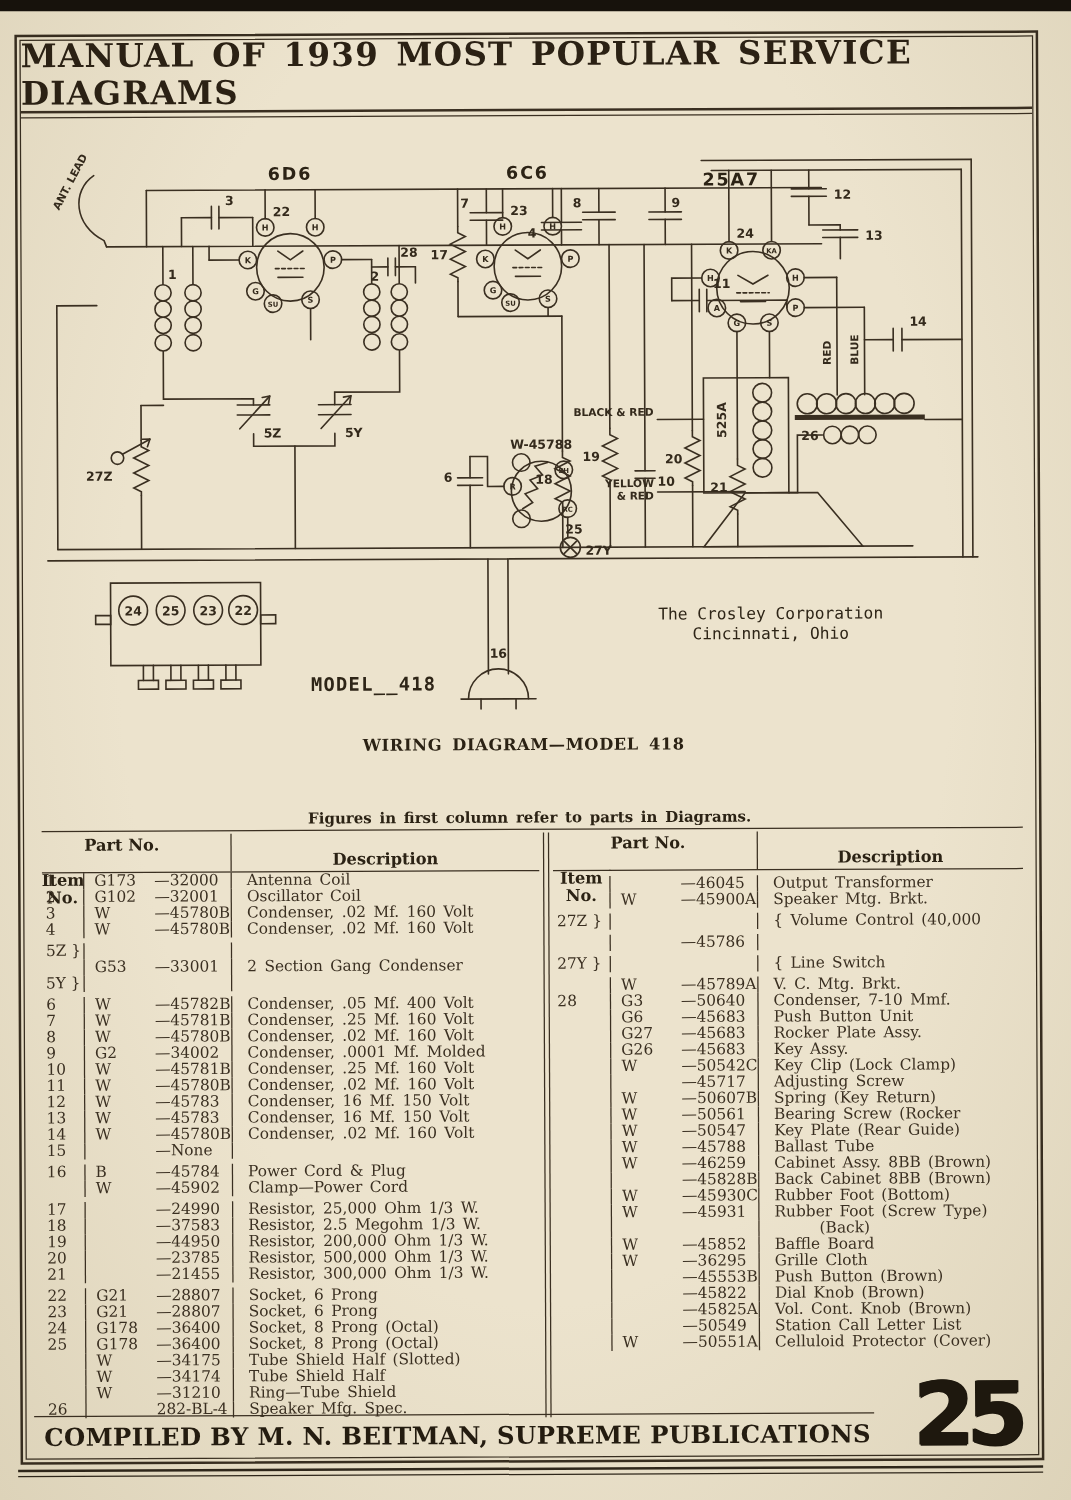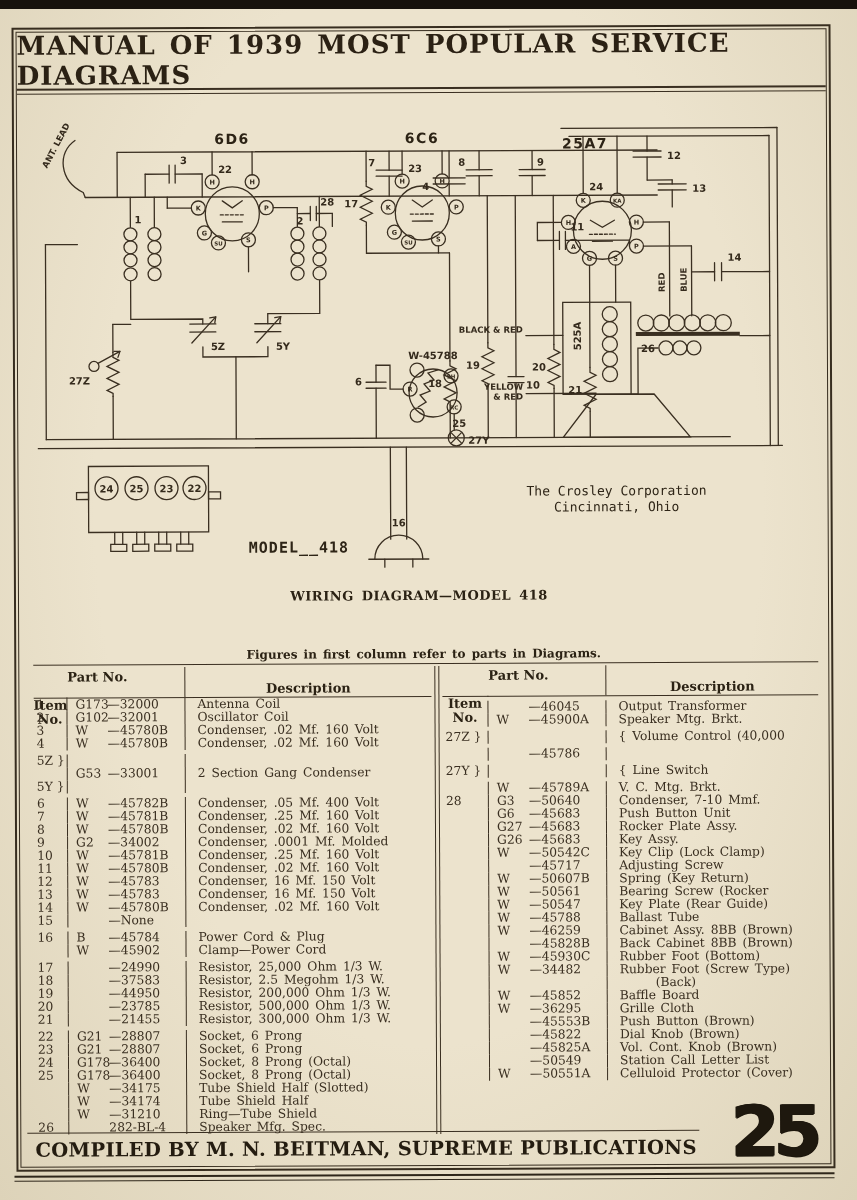--- a/index.html
+++ b/index.html
@@ -27,21 +27,21 @@
   .th-item{text-align:center;line-height:14px;padding-top:1px;border-right:1px solid var(--ink);box-sizing:border-box;margin-top:30px;}
   .th-part{text-align:left;padding-top:2px;border-right:1px solid var(--ink);box-sizing:border-box;}
   .th-desc{flex:1;text-align:center;padding-top:14px;}
   .t-left .th-item,.t-left .ci{width:34px;}
   .t-left .th-part,.t-left .cp{width:118px;}
   .t-right .th-item,.t-right .ci{width:46px;}
   .t-right .th-part,.t-right .cp{width:118px;}
   .prow{display:flex;height:13px;font:12.3px/13px "DejaVu Serif",serif;color:var(--ink);white-space:nowrap;}
   .prow.gap{margin-top:4px;}
   .ci{border-right:1px solid var(--ink);padding-left:3px;box-sizing:border-box;}
-  .cp{border-right:1px solid var(--ink);display:flex;box-sizing:border-box;}
+  .cp{border-right:1px solid var(--ink);display:flex;box-sizing:border-box;gap:16px;}
   .pre{width:40px;padding-left:8px;box-sizing:border-box;}
   .cd{flex:1;padding-left:12px;word-spacing:2px;overflow:hidden;}
   .prow.indent .cd{padding-left:48px;}
   .footband{position:absolute;left:6px;bottom:2px;width:664px;border-top:1.5px solid var(--ink);
     padding:5px 0 3px 8px;font:bold 19.5px "DejaVu Serif",serif;letter-spacing:.3px;color:#241c10;}
   .pagenum{position:absolute;right:14px;bottom:2px;font:bold 70px "DejaVu Sans",sans-serif;
     letter-spacing:-6px;line-height:.85;color:#1e180e;
     text-shadow:1px 0 #1e180e,-1px 0 #1e180e,0 1px #1e180e;}
   .bottomline{position:absolute;left:12px;top:1174px;width:820px;height:3px;
     border-top:2px solid #2e261a;border-bottom:1px solid #2e261a;}
@@ -936,21 +936,21 @@
                 <span class="pre">W</span>
                 <span class="num">—45930C</span>
               </span>
           <span class="cd">Rubber Foot (Bottom)</span>
         </div>
 
         <div class="prow">
           <span class="ci"></span>
           <span class="cp">
                 <span class="pre">W</span>
-                <span class="num">—34482</span>
+                <span class="num">—45931</span>
               </span>
           <span class="cd">Rubber Foot (Screw Type)</span>
         </div>
 
         <div class="prow indent">
           <span class="ci"></span>
           <span class="cp">
                 <span class="pre"></span>
                 <span class="num"></span>
               </span>

